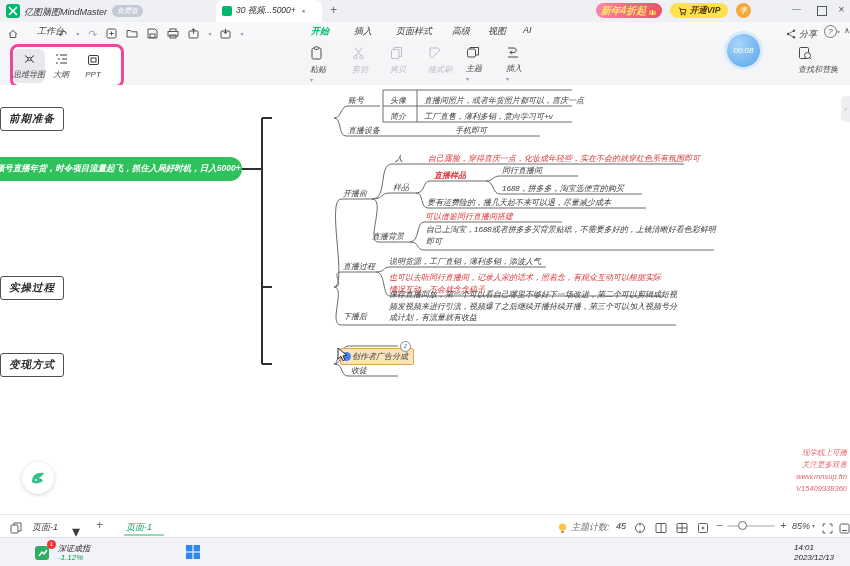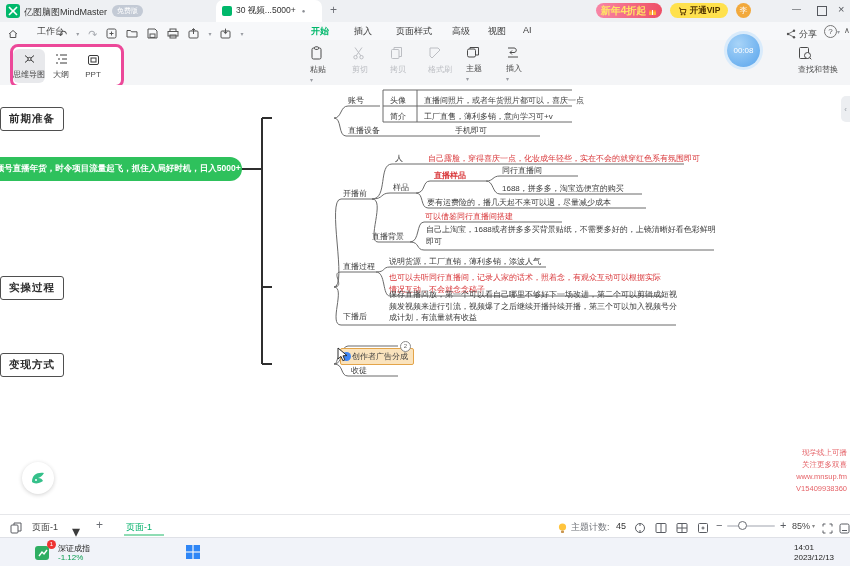--- a/index.html
+++ b/index.html
@@ -1,17 +1,17 @@
 <!DOCTYPE html>
 <html><head>
 <meta charset="utf-8">
 <style>
   html,body{margin:0;padding:0;background:#ddd}
   #app{position:relative;width:850px;height:566px;overflow:hidden;background:#15803d;
-       font-family:"Liberation Sans","DejaVu Sans",sans-serif;color:#3c3c3c;}
+       font-family:"Liberation Sans","DejaVu Sans",sans-serif;color:#3c3c3c;font-style:italic;}
   .abs{position:absolute}
   .bar{position:absolute;left:0;right:0}
   #titlebar{top:0;height:22px;background:#eef0f3}
   #menubar{top:22px;height:18px;background:#f7f8fa}
   #ribbon{top:40px;height:45px;background:#f4f5f7;border-bottom:1px solid #e4e5e8}
   #canvas{top:85px;height:429px;background:#fff;overflow:hidden}
   #statusbar{top:514px;height:22px;background:#fff;border-top:1px solid #e6e7ea}
   #taskbar{top:537px;height:29px;background:#f1f3f9;border-top:1px solid #dfe1e7}
   .lbl{position:absolute;font-size:8px;line-height:10px;color:#3c3c3c;white-space:nowrap}
   .red{color:#d9373a}

